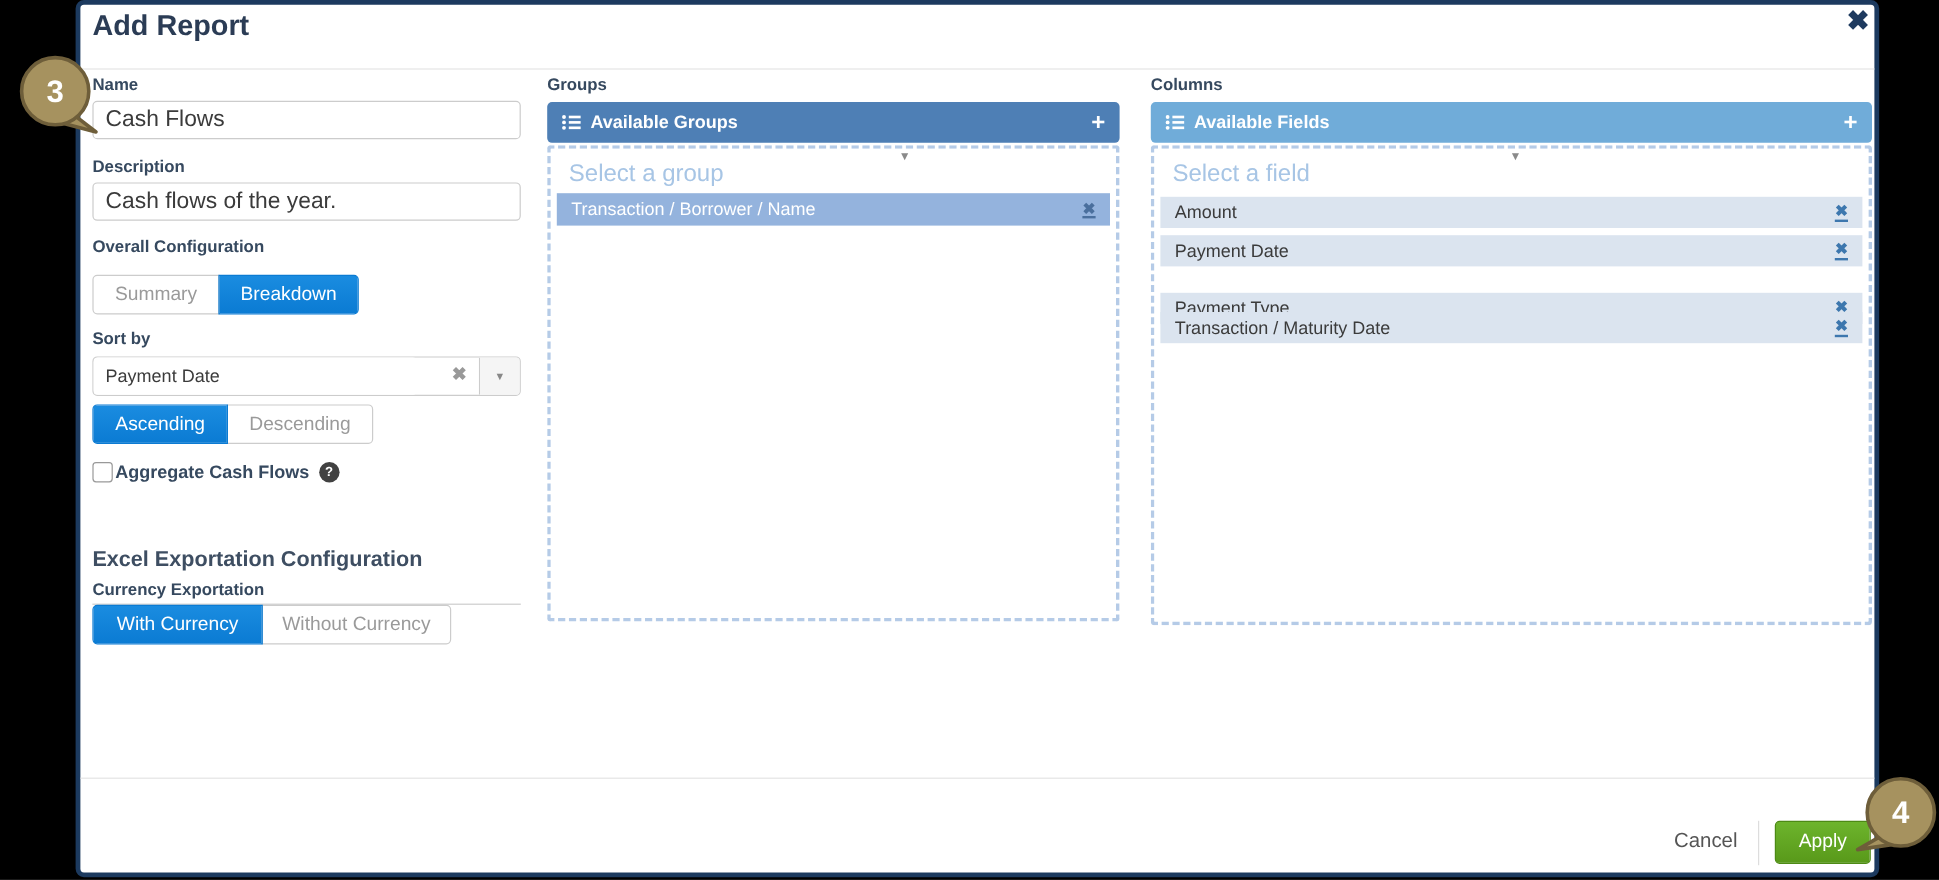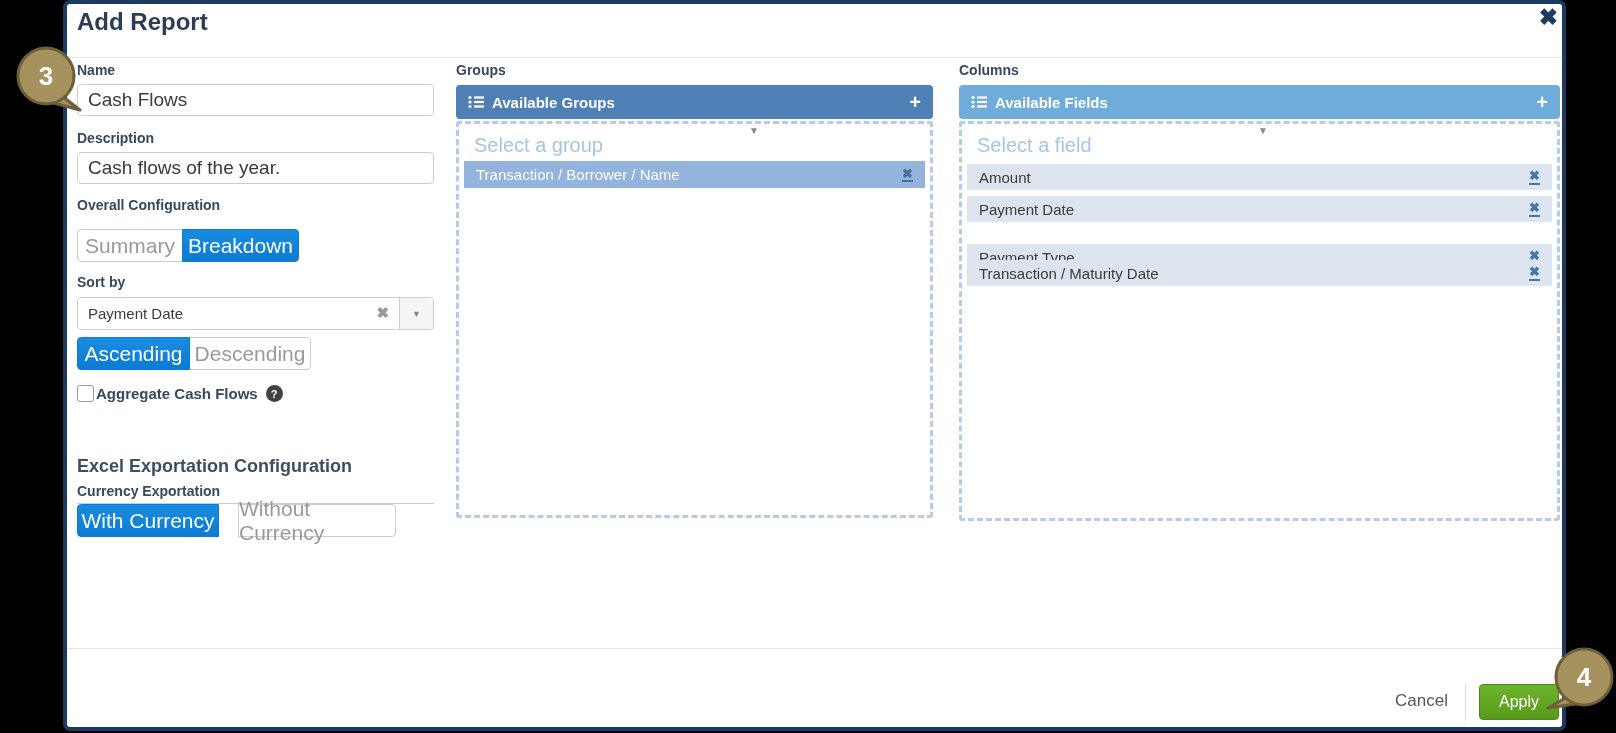--- a/index.html
+++ b/index.html
@@ -13,21 +13,21 @@
   .close-x { position:absolute; right:4px; top:0px; font-size:23px; font-weight:bold; color:#1e3a5f; cursor:pointer; }
   .title-divider { position:absolute; left:0; right:0; top:53px; border-top:1px solid #e4e4e4; }
   .footer-divider { position:absolute; left:0; right:0; top:644px; border-top:1px solid #e4e4e4; }
 
   .lbl { position:absolute; font-size:14px; font-weight:bold; color:#36495f; }
   .txt-input { position:absolute; left:10px; width:357px; height:32px; border:1px solid #ccc;
                border-radius:4px; padding:0 10px; font-size:19px; color:#3b3b3b; outline:none; }
 
   .seg { position:absolute; left:10px; display:flex; }
   .seg .sbtn { height:33px; border:1px solid #ccc; background:#fff; color:#9a9a9a;
-               font-size:21px; display:flex; align-items:center; justify-content:center; cursor:pointer; }
+               font-size:16px; display:flex; align-items:center; justify-content:center; cursor:pointer; }
   .seg .sbtn:first-child { border-radius:4px 0 0 4px; }
   .seg .sbtn:last-child { border-radius:0 4px 4px 0; margin-left:-1px; }
   .seg .on { background:linear-gradient(#1a8ce0,#0b7bd3); border-color:#0b7bd3; color:#fff; z-index:1; }
 
   .sort-box { position:absolute; left:10px; top:293px; width:357px; height:33px;
               border:1px solid #ccc; border-radius:4px; background:#fff; }
   .sort-box input { position:absolute; left:0; top:0; width:270px; height:31px; border:none;
                     padding:0 10px; font-size:15px; color:#3b3b3b; outline:none; border-radius:4px; }
   .sort-clear { position:absolute; right:44px; top:7px; font-size:15px; font-weight:bold; color:#999; cursor:pointer; line-height:1; }
   .sort-caret-seg { position:absolute; right:0; top:0; width:34px; height:31px; background:#f5f5f5;
@@ -113,21 +113,21 @@
 
     <div class="chk-row">
       <span class="checkbox"></span>
       <span class="chk-lbl">Aggregate Cash Flows</span>
       <span class="help-ic">?</span>
     </div>
 
     <div class="excel-head">Excel Exportation Configuration</div>
 
     <div class="lbl" style="left:10px; top:479px;">Currency Exportation</div>
-    <div class="seg" style="top:500px;gap:20px;">
+    <div class="seg" style="top:500px;">
       <div class="sbtn on" style="width:142px;">With Currency</div>
       <div class="sbtn" style="width:158px;">Without Currency</div>
     </div>
 
     <div class="panel-lbl" style="left:389px;">Groups</div>
     <div class="panel-head ph-groups">
       <span class="list-ic">
         <svg width="16" height="14" viewBox="0 0 16 14">
             <g fill="#fff">
               <circle cx="2" cy="2.5" r="1.6"></circle>

